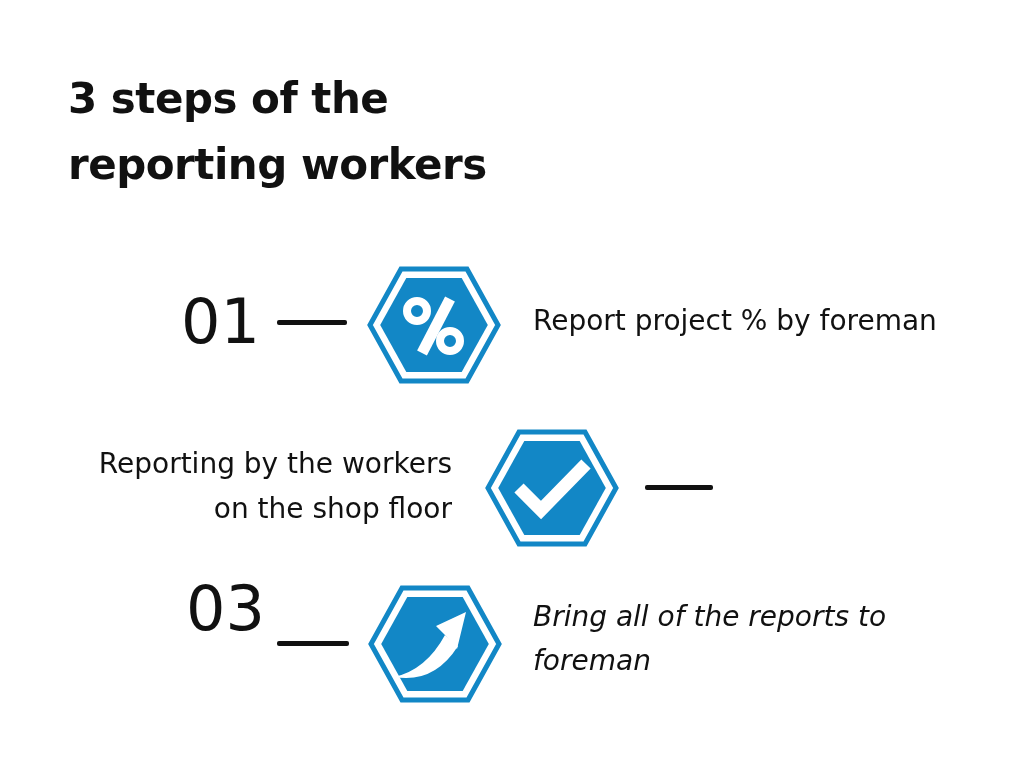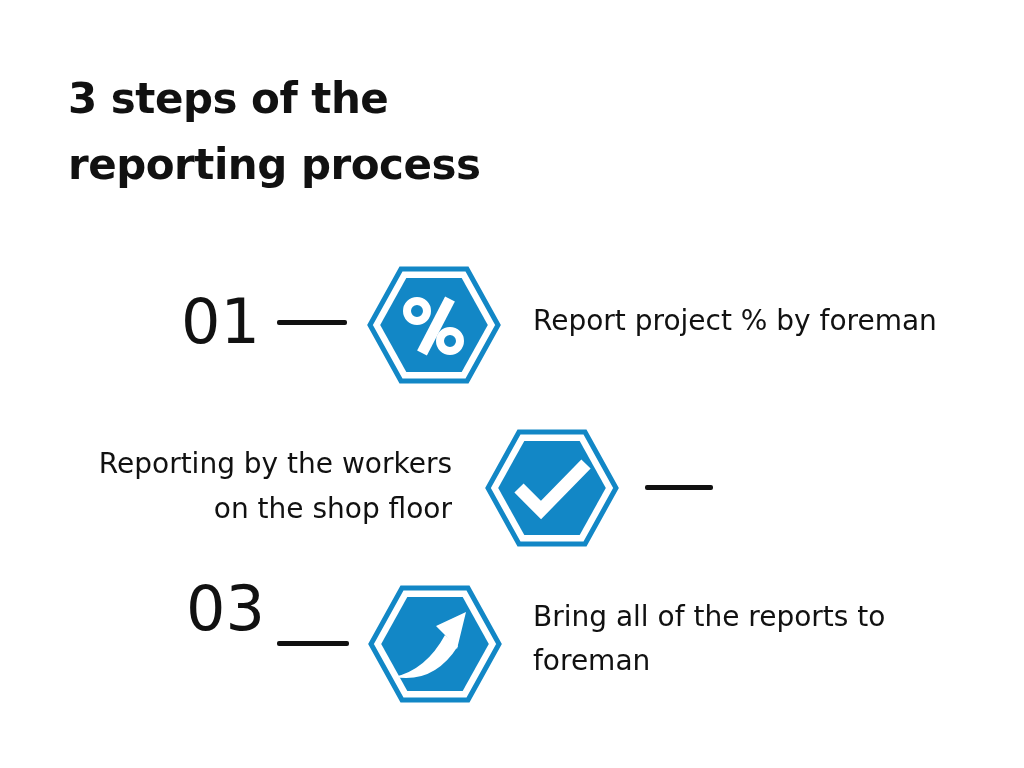--- a/index.html
+++ b/index.html
@@ -35,30 +35,30 @@
   .hex-2{left:485px;top:429px;}
   .hex-3{left:368px;top:585px;}
   .hex-outer{fill:#ffffff;stroke:#1287C6;stroke-width:5;stroke-linejoin:miter;}
   .hex-inner{fill:#1287C6;}
   .step-label{
     position:absolute;
     font-size:28px;line-height:45px;color:#111111;
   }
   .label-1{left:533px;top:301px;line-height:40px;text-align:right;}
   .label-2{left:60px;top:441px;width:392px;text-align:right;}
-  .label-3{left:533px;top:595px;line-height:44px;}
+  .label-3{left:533px;top:595px;line-height:44px;font-style:italic;}
 </style>
 </head>
 <body>
 
 <div class="canvas">
 
   <div class="title">
     <div>3 steps of the</div>
-    <div>reporting process</div>
+    <div>reporting workers</div>
   </div>
 
   <div class="step-number num-1">01</div>
   <div class="dash dash-1"></div>
   <div class="hex hex-1">
     <svg viewBox="0 0 134 118" width="134" height="118">
       <polygon class="hex-outer" points="34,3 100,3 131,59 100,115 34,115 3,59"></polygon>
       <polygon class="hex-inner" points="39.3,12 94.7,12 120.8,59 94.7,106 39.3,106 13.2,59"></polygon>
       <line x1="55" y1="87" x2="83" y2="33" stroke="#ffffff" stroke-width="11"></line>
       <circle cx="50" cy="45" r="10" fill="none" stroke="#ffffff" stroke-width="8"></circle>

